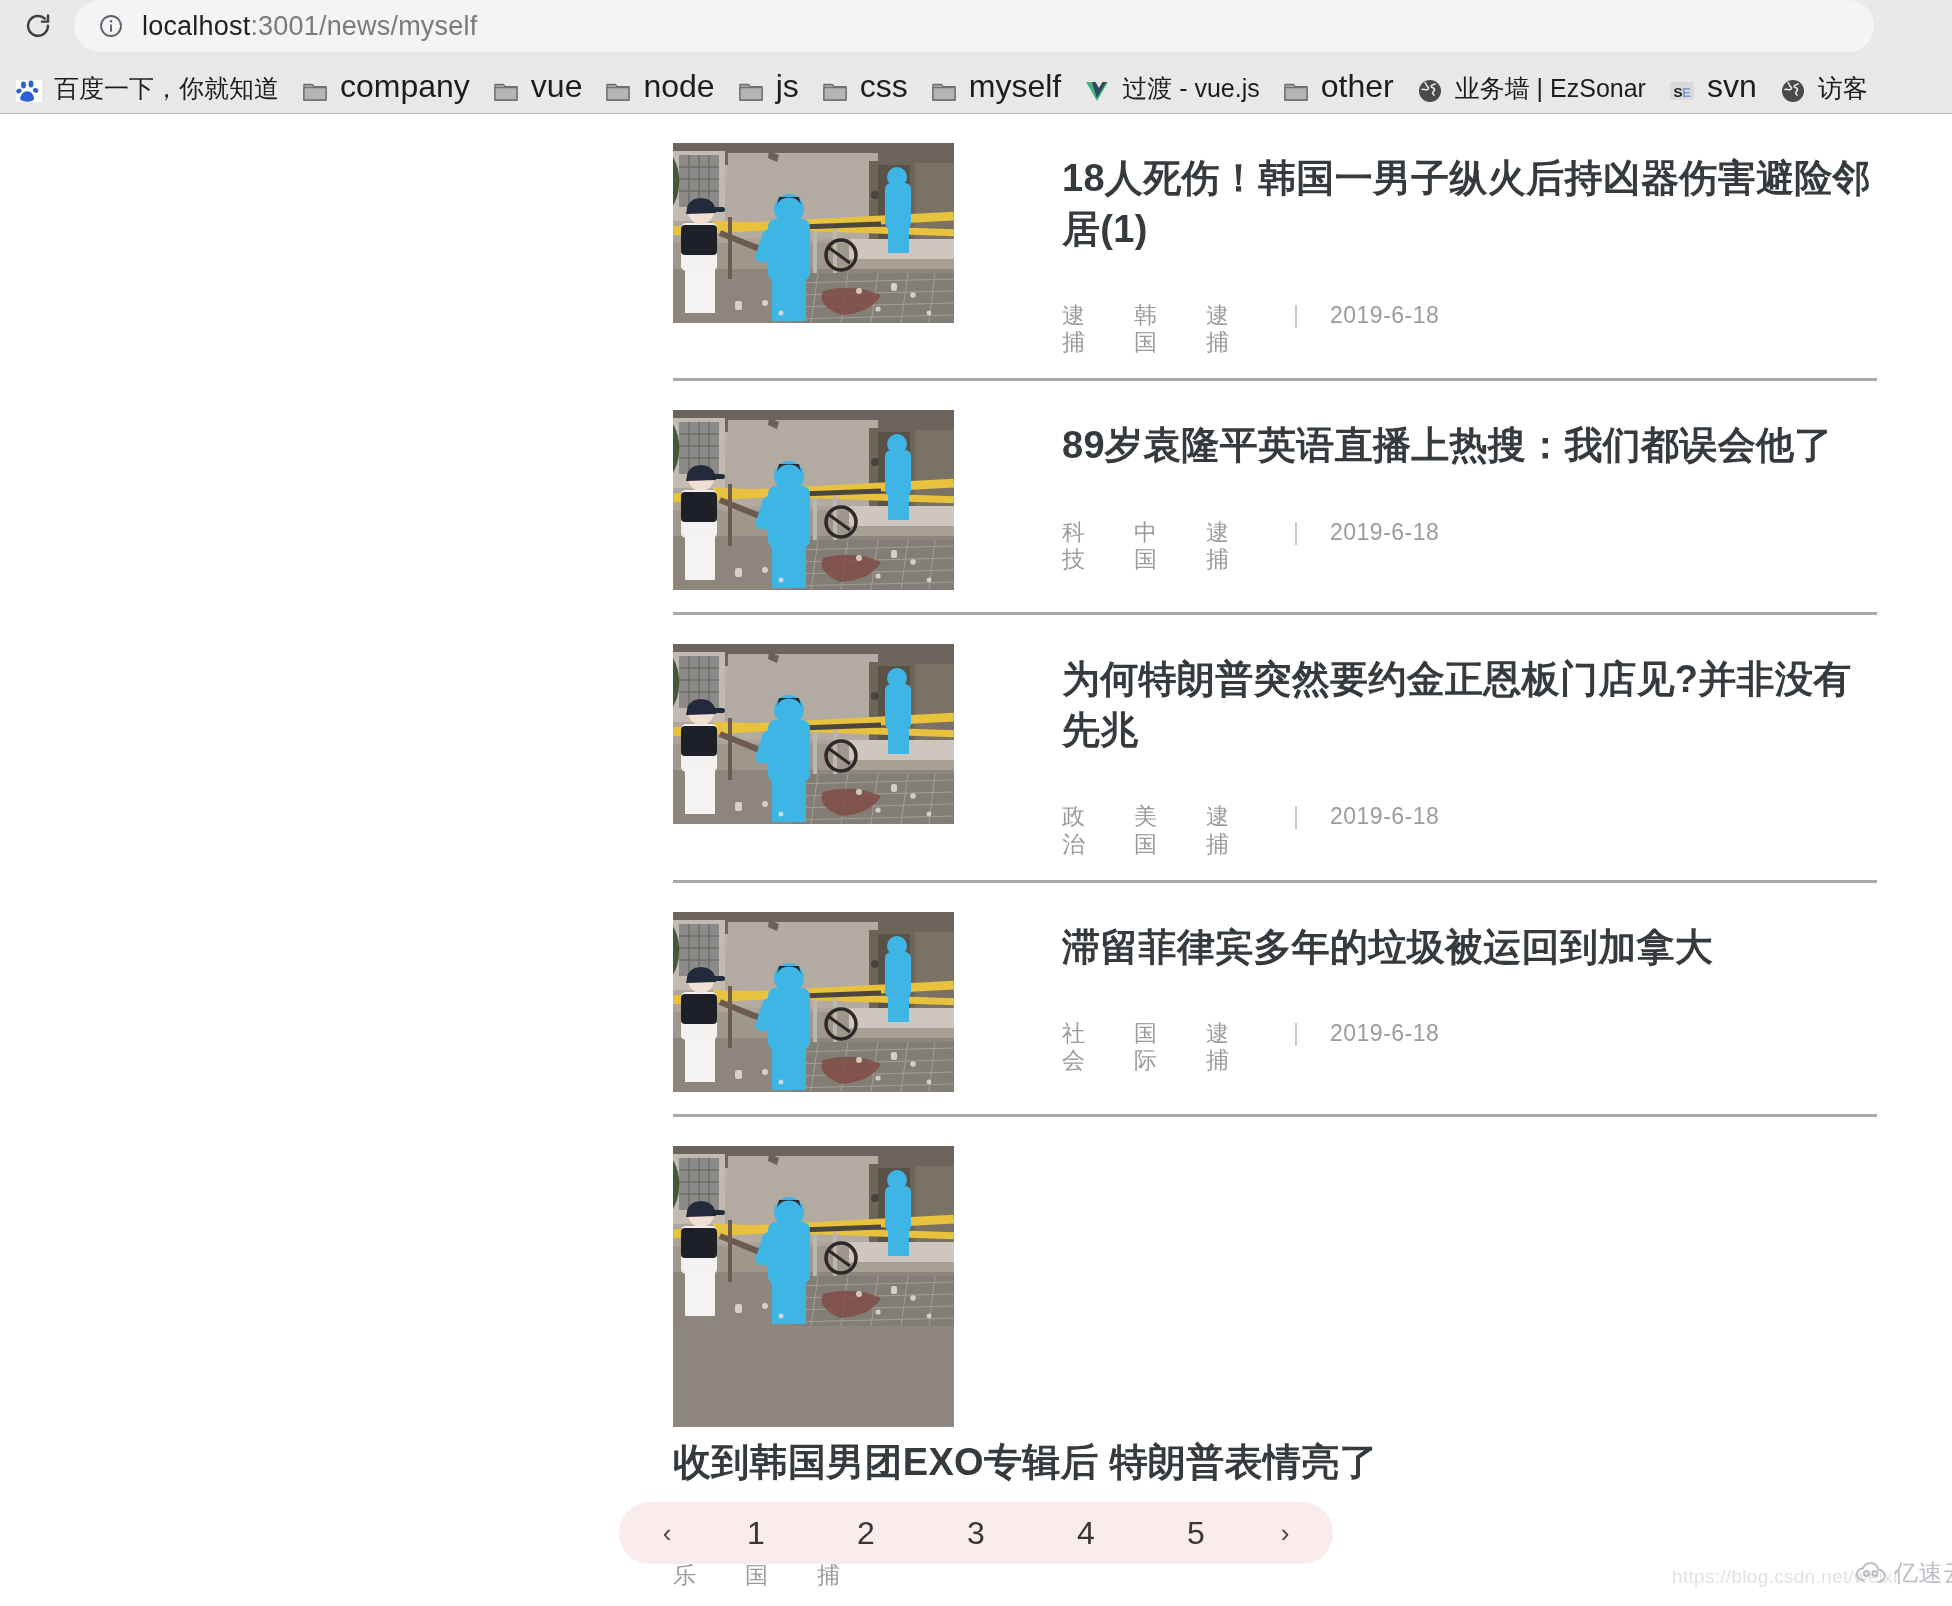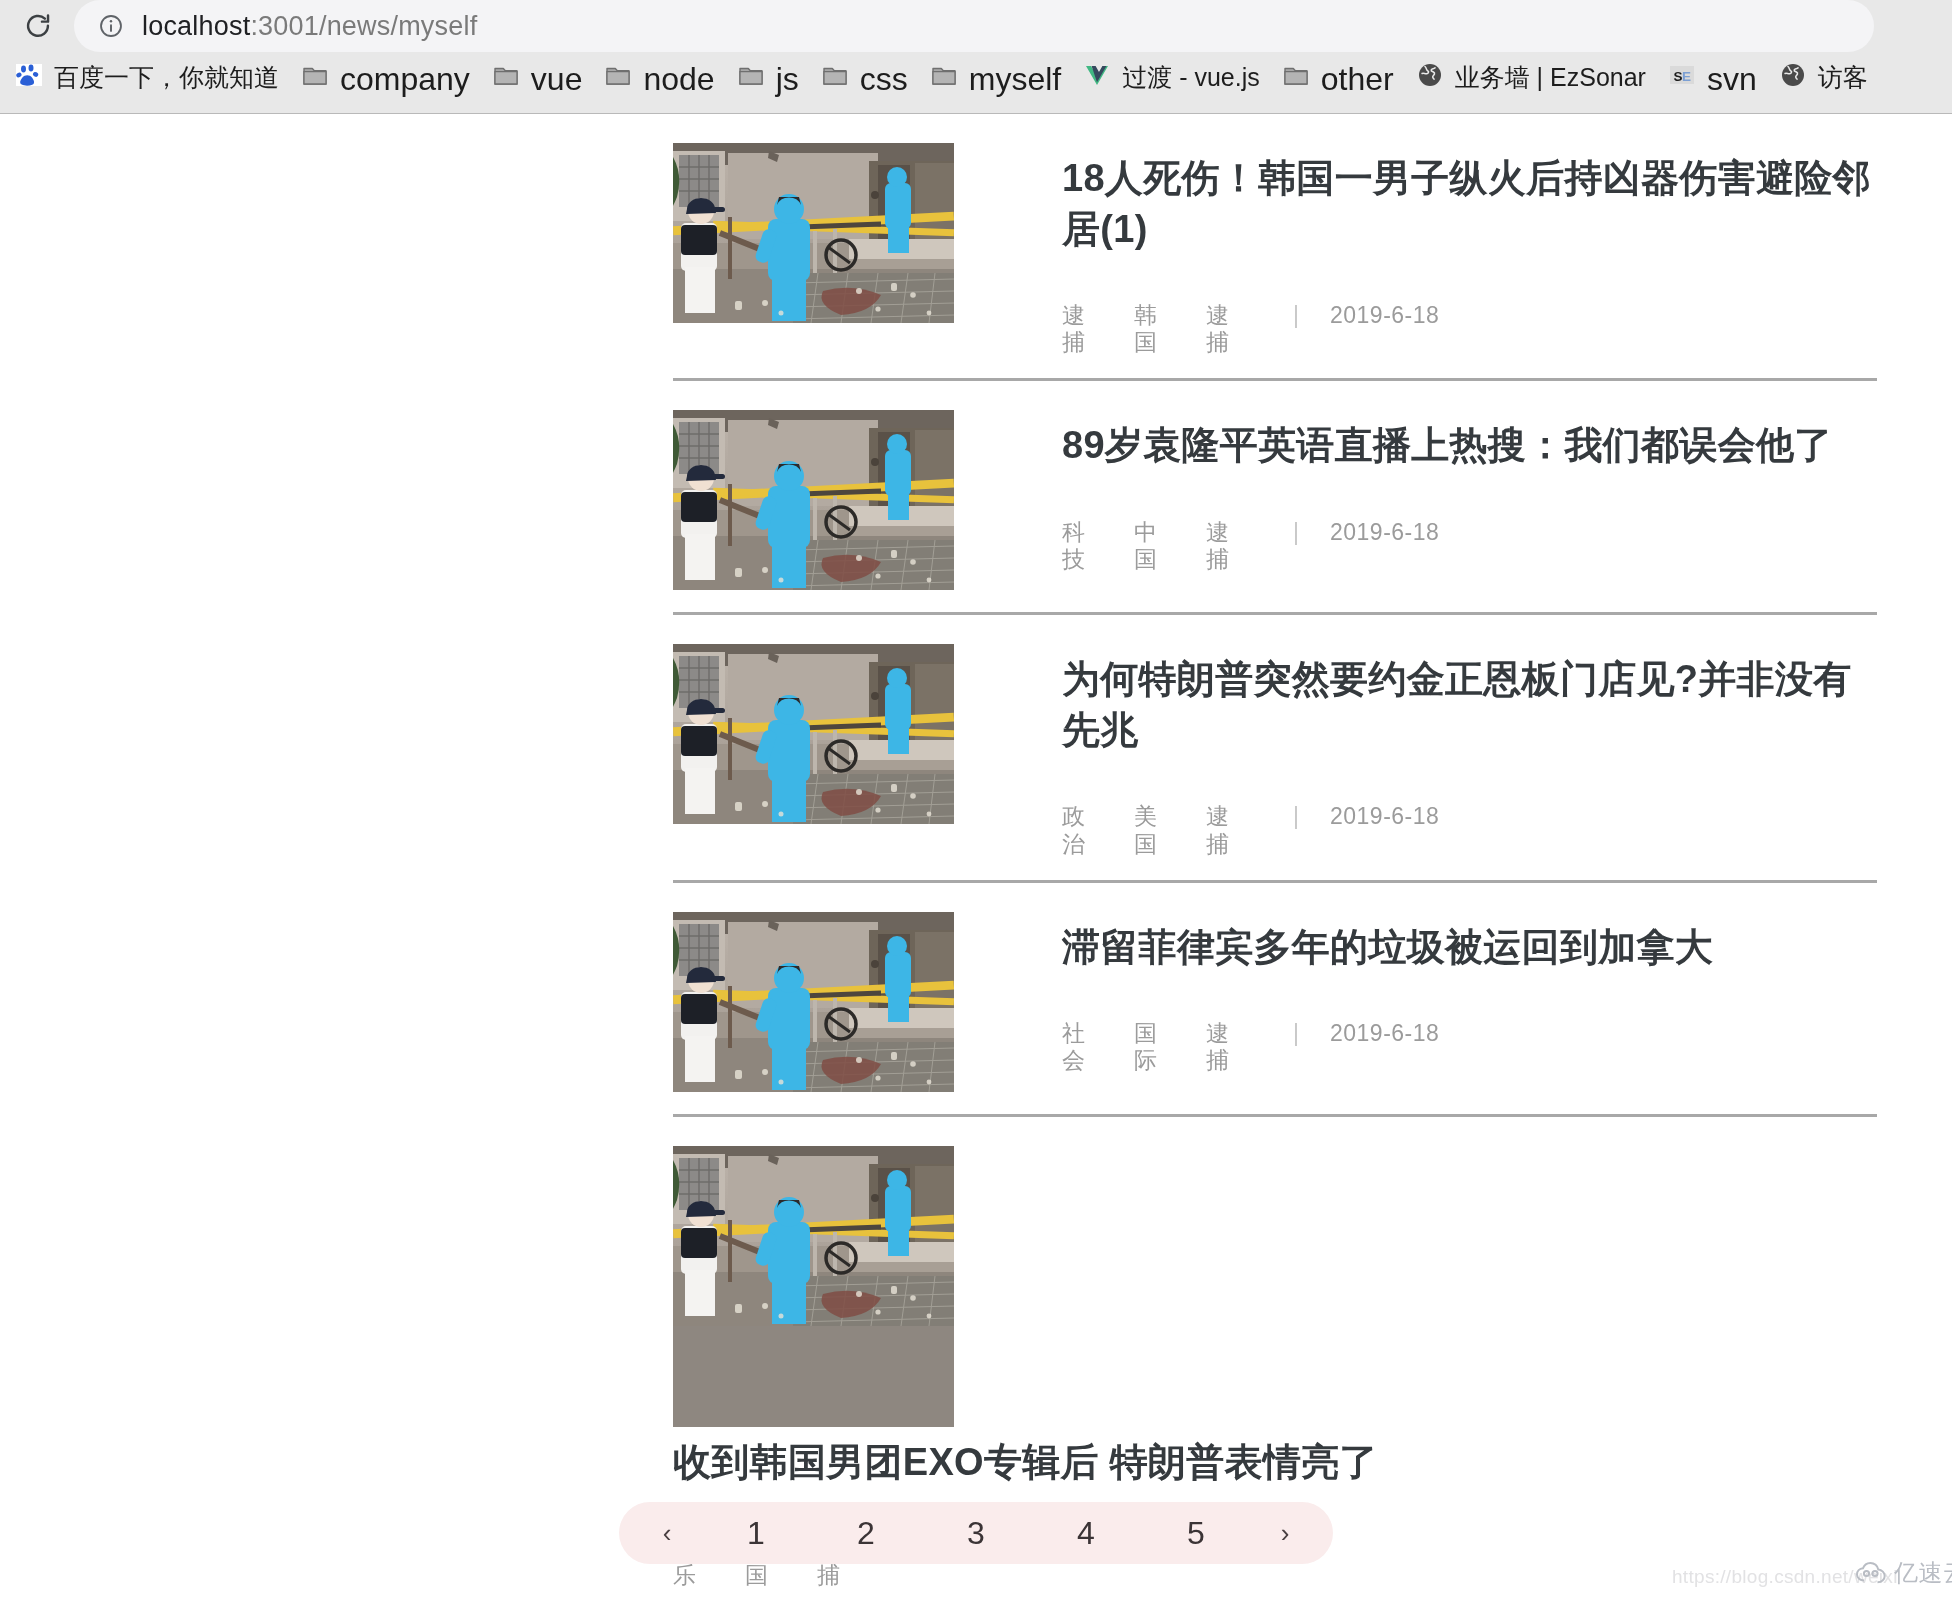--- a/index.html
+++ b/index.html
@@ -13,21 +13,21 @@
   .browser-chrome{position:absolute;left:0;top:0;width:1952px;height:114px;background:#e8e8e8;}
   .toolbar{position:absolute;left:0;top:0;width:1952px;height:52px;background:#e8e8e8;}
   .reload-btn{position:absolute;left:18px;top:7px;width:40px;height:40px;display:flex;align-items:center;justify-content:center;cursor:pointer;}
   .omnibox{position:absolute;left:74px;top:0px;width:1800px;height:52px;background:#f4f4f6;border-radius:26px;display:flex;align-items:center;}
   .info-icon{margin-left:24px;width:26px;height:26px;flex:0 0 26px;display:flex;align-items:center;justify-content:center;}
   .url-text{margin-left:18px;font-size:27px;color:#5c5c5c;letter-spacing:.2px;white-space:nowrap;}
   .url-text .host{color:#202124;}
   .url-text .rest{color:#7a7a7a;}
 
   .bookmarks-bar{position:absolute;left:0;top:52px;width:1952px;height:61px;background:#e8e8e8;border-bottom:2px solid #b9b9b9;display:flex;align-items:center;overflow:hidden;}
-  .bm{display:flex;align-items:flex-start;height:44px;padding:0 9px;margin-left:4px;border-radius:5px;white-space:nowrap;cursor:pointer;flex:0 0 auto;}
+  .bm{display:flex;align-items:flex-end;height:44px;padding:0 9px;margin-left:4px;border-radius:5px;white-space:nowrap;cursor:pointer;flex:0 0 auto;}
   .bm:first-child{margin-left:6px;}
   .bm-label{font-size:32px;color:#1d1d1d;margin-left:11px;}
   .bm-label.cjk{font-size:25px;}
   .ico{width:28px;height:28px;flex:0 0 28px;display:block;}
 
   
   .page{position:absolute;left:0;top:114px;width:1952px;height:1492px;background:#fff;overflow:hidden;}
   .news-list{position:absolute;left:673px;top:0;width:1204px;}
   .news-item{position:relative;display:flex;align-items:flex-start;padding:29px 0 22px 0;border-bottom:3px solid #a8a8a8;cursor:pointer;}
   .news-item:last-of-type{border-bottom:none;flex-direction:column;}

